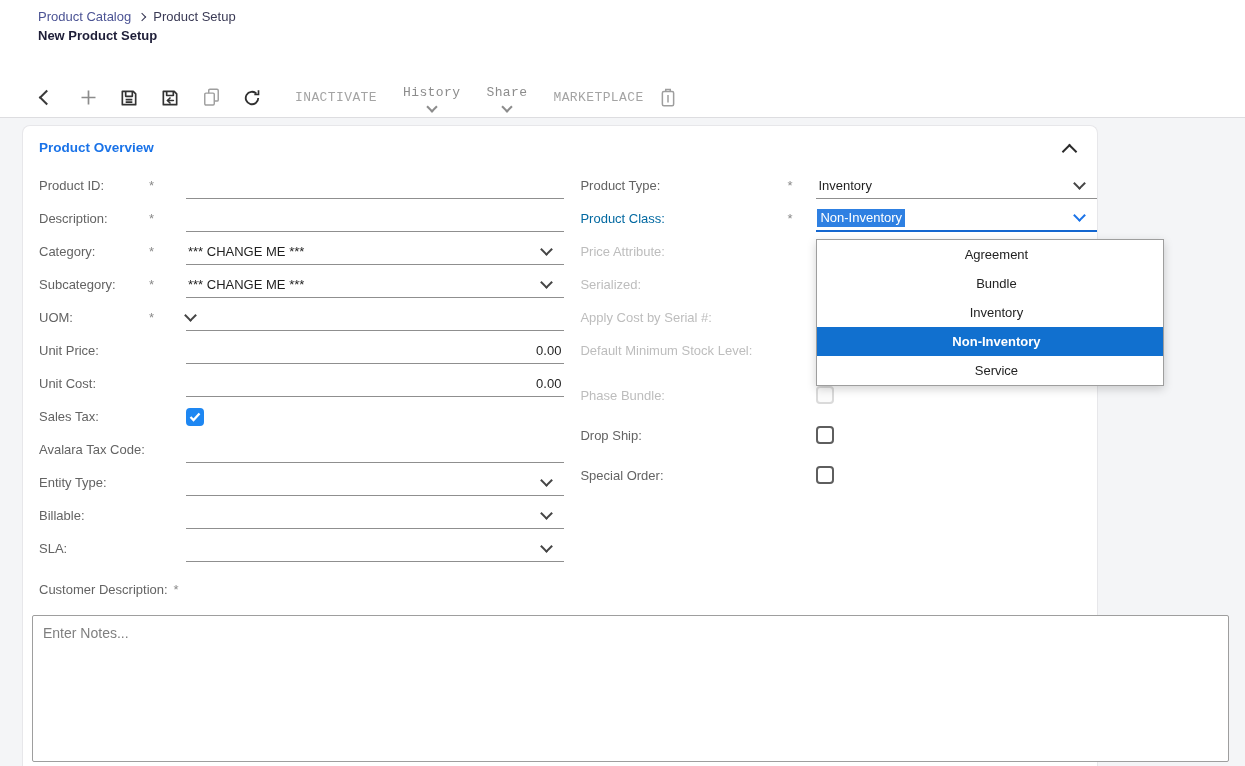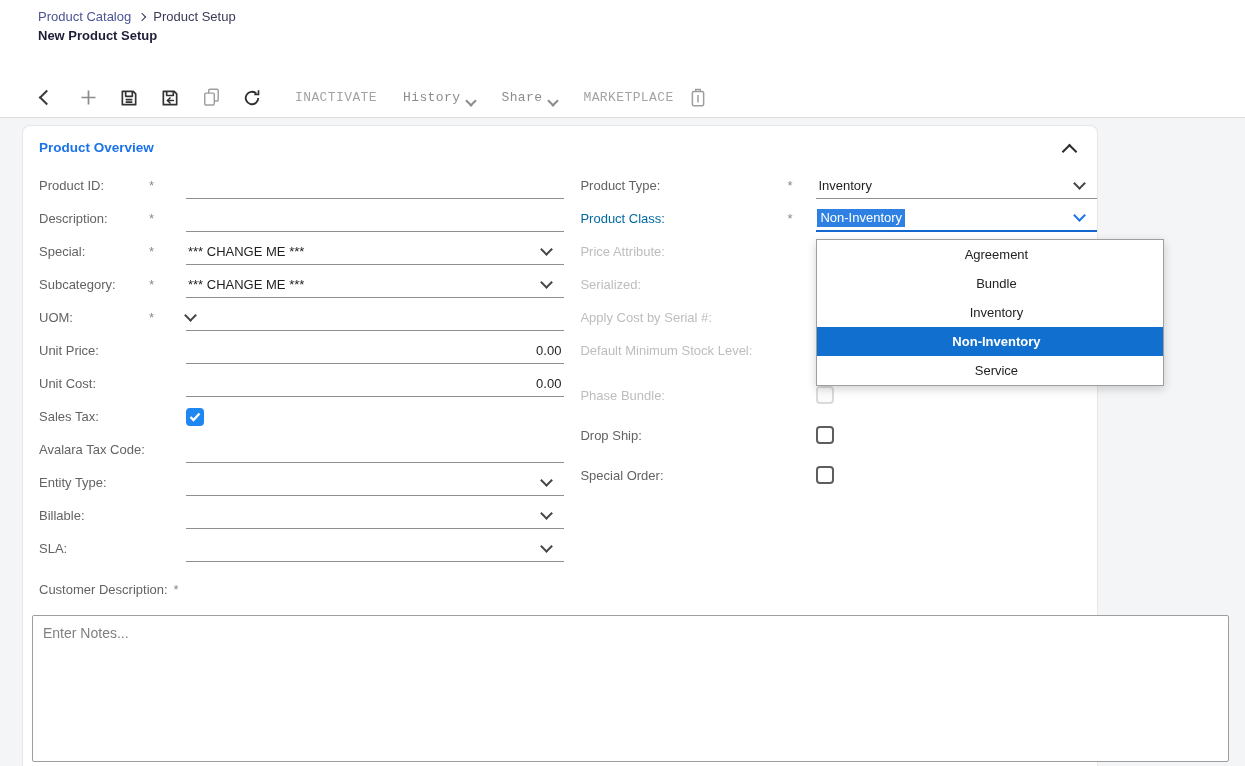--- a/index.html
+++ b/index.html
@@ -15,21 +15,21 @@
   .bc-current { color:#3a3a55; }
   .page-title { position:absolute; left:38px; top:28px; font-size:13px; font-weight:bold; color:#1e1e38; }
 
   
   .toolbar { position:absolute; left:0; top:78px; width:1245px; height:40px; border-bottom:1px solid #dddde0; display:flex; align-items:center; padding-left:36px;font-family:Liberation Mono, monospace; }
   .tb-item { display:flex; align-items:center; justify-content:center; cursor:pointer; }
   .tb-ico { width:22px; height:24px; margin-right:19px; }
   .tb-text { font-size:13px; letter-spacing:.4px; margin:0 13px; white-space:nowrap; }
   .tb-gray { color:#a4a4a4; }
   .tb-mid { color:#8c8c8c; }
-  .tb-drop { display:flex; align-items:flex-end; gap:7px; }
+  .tb-drop { display:flex; align-items:center; gap:7px;flex-direction:column; }
   .chev { display:inline-block; border-style:solid; border-color:currentColor; border-width:0 2px 2px 0; }
   .chev-sm { width:8px; height:8px; transform:rotate(45deg); margin-top:-4px; }
   .back-chev { width:11px; height:11px; border-width:0 2.2px 2.2px 0; transform:rotate(135deg); color:#3a3a3a; margin-right:2px; }
 
   
   .content-bg { position:absolute; left:0; top:118px; width:1245px; height:648px; background:#f4f5f7; }
   .panel { position:absolute; left:22px; top:125px; width:1076px; height:641px; background:#fff; border:1px solid #e7e7ea; border-bottom:none; border-radius:8px 8px 0 0; }
   .panel-header { height:43px; display:flex; align-items:center; padding:0 22px 0 16px; }
   .section-title { color:#1a73e8; font-weight:bold; font-size:13.5px; }
   .collapse { margin-left:auto; cursor:pointer; display:flex; align-items:center; }
@@ -168,21 +168,21 @@
 
       <div class="row">
         <span class="flabel">Description:</span>
         <span class="req">*</span>
         <div class="field">
             <span class="fval"></span>
           </div>
       </div>
 
       <div class="row">
-        <span class="flabel">Special:</span>
+        <span class="flabel">Category:</span>
         <span class="req">*</span>
         <div class="field">
           <span class="fval">*** CHANGE ME ***</span>
           <span class="chev fieldchev"></span>
         </div>
       </div>
 
       <div class="row">
         <span class="flabel">Subcategory:</span>
         <span class="req">*</span>

